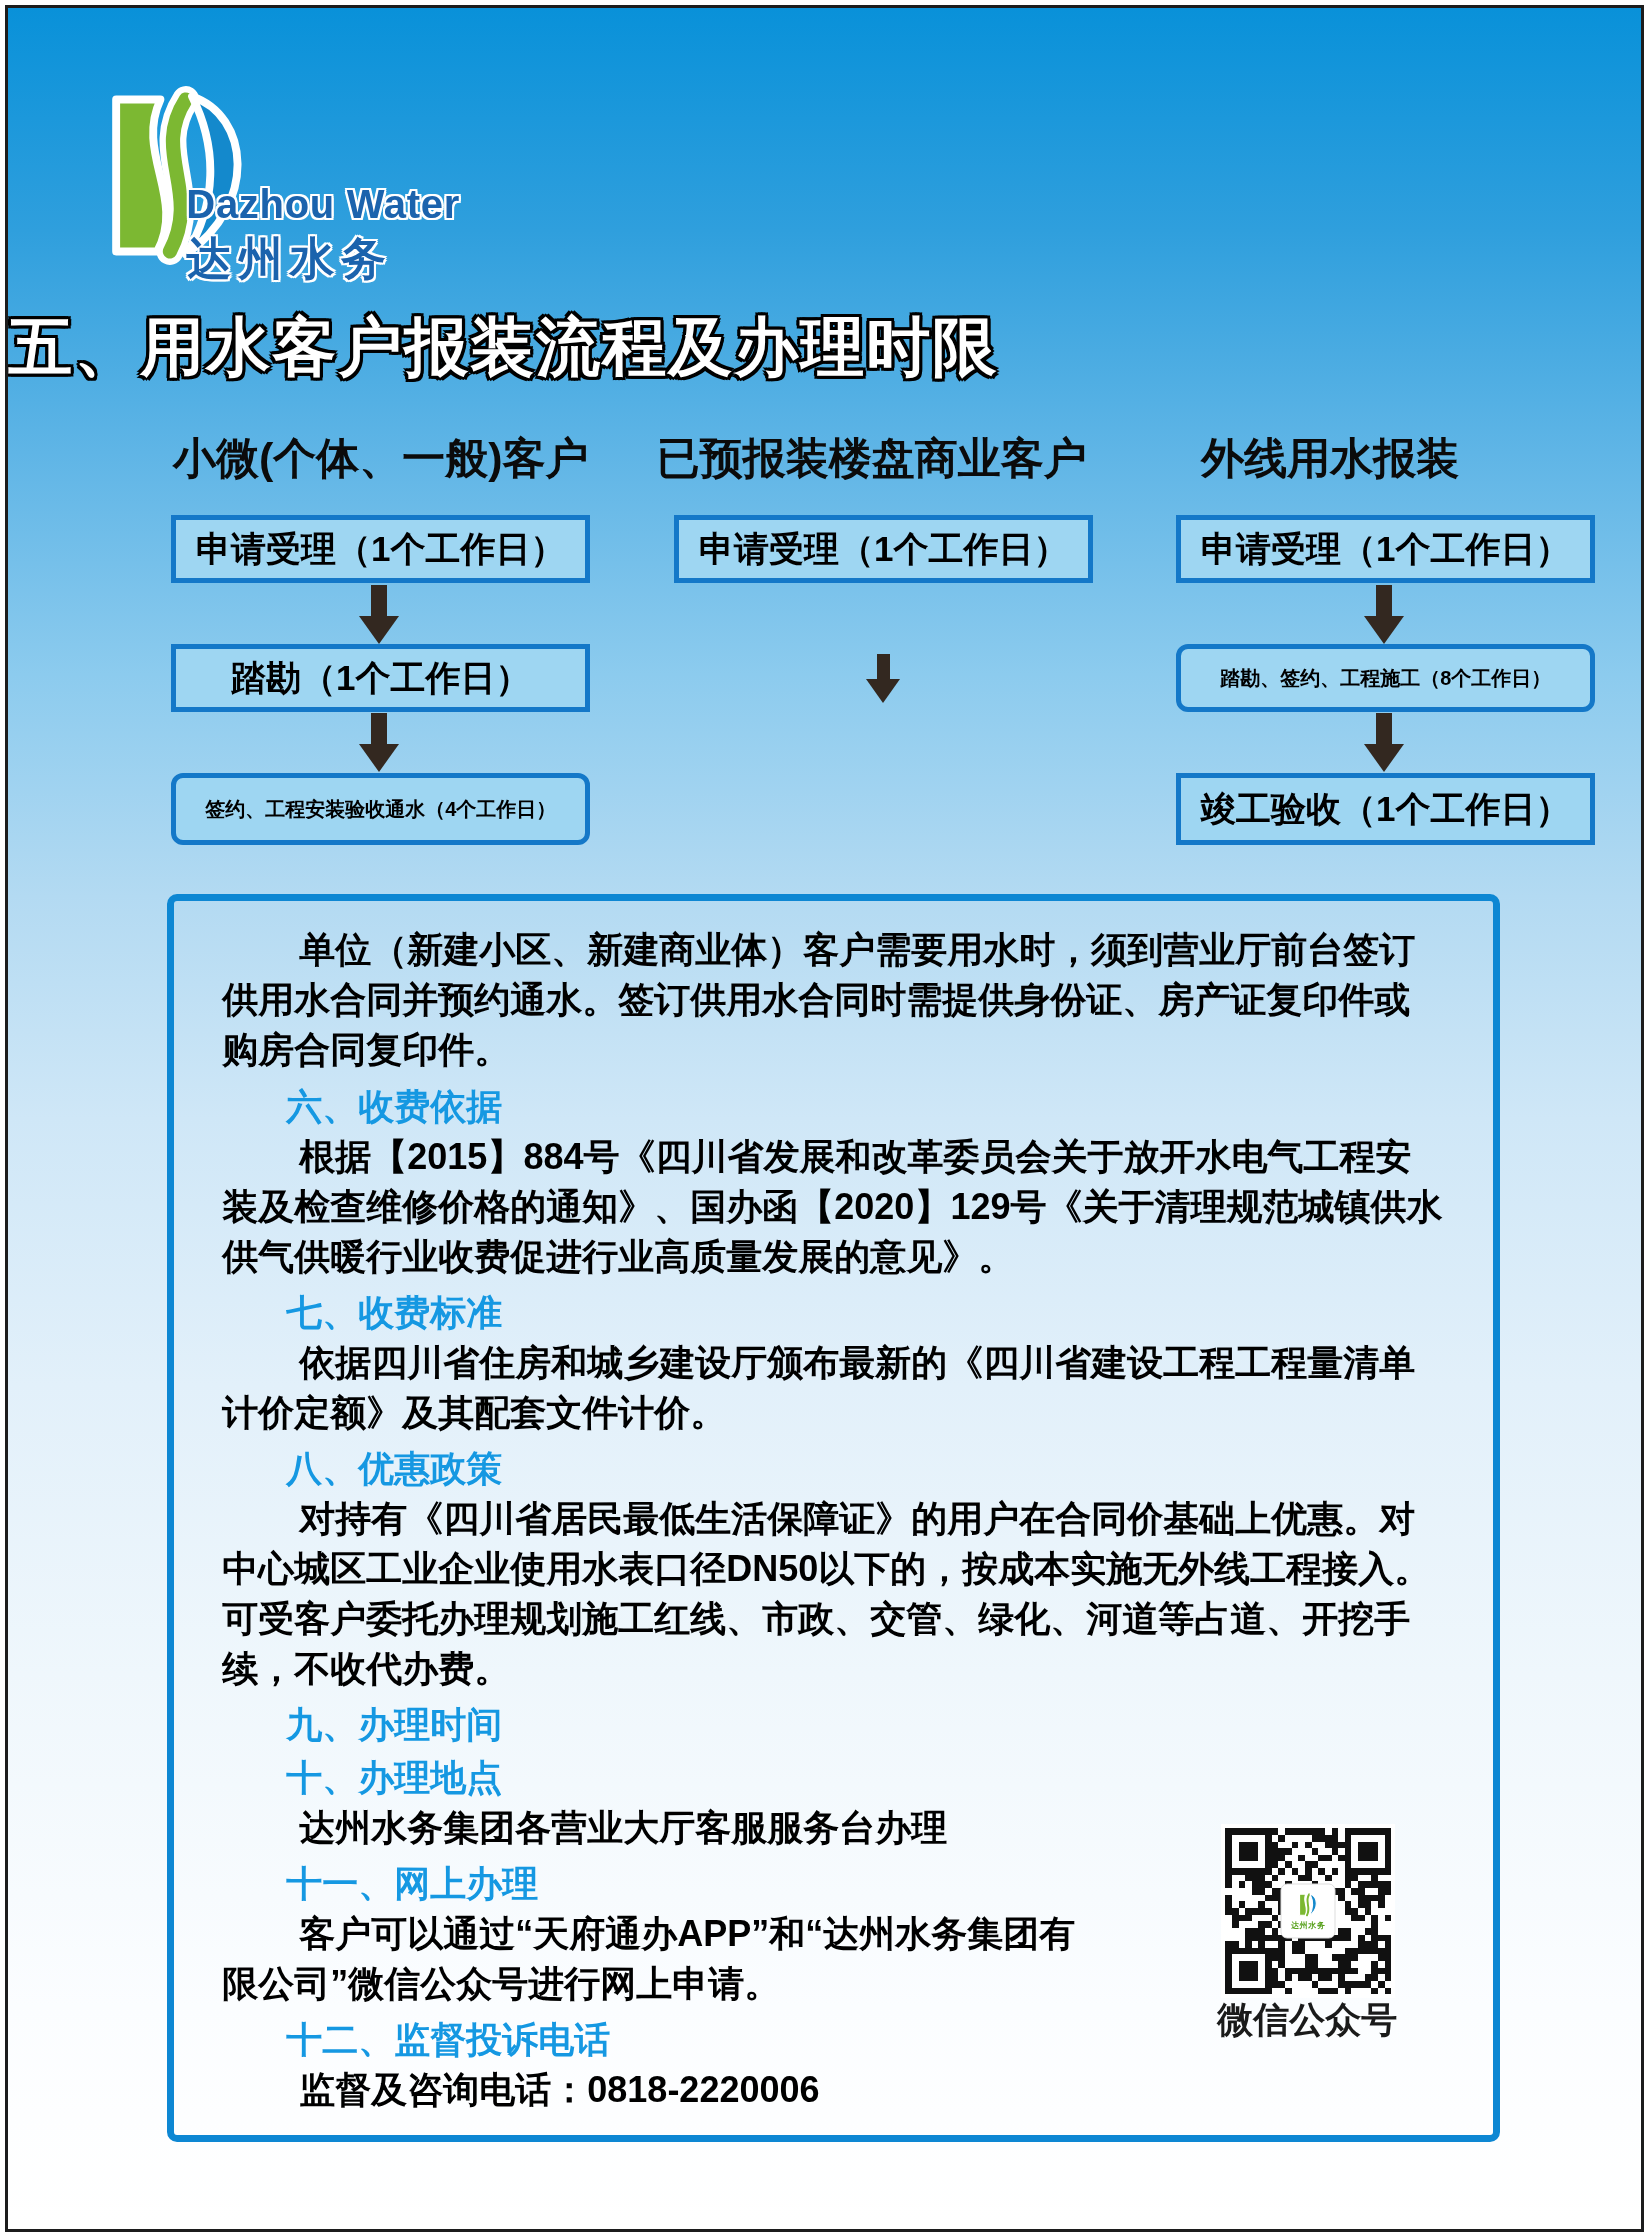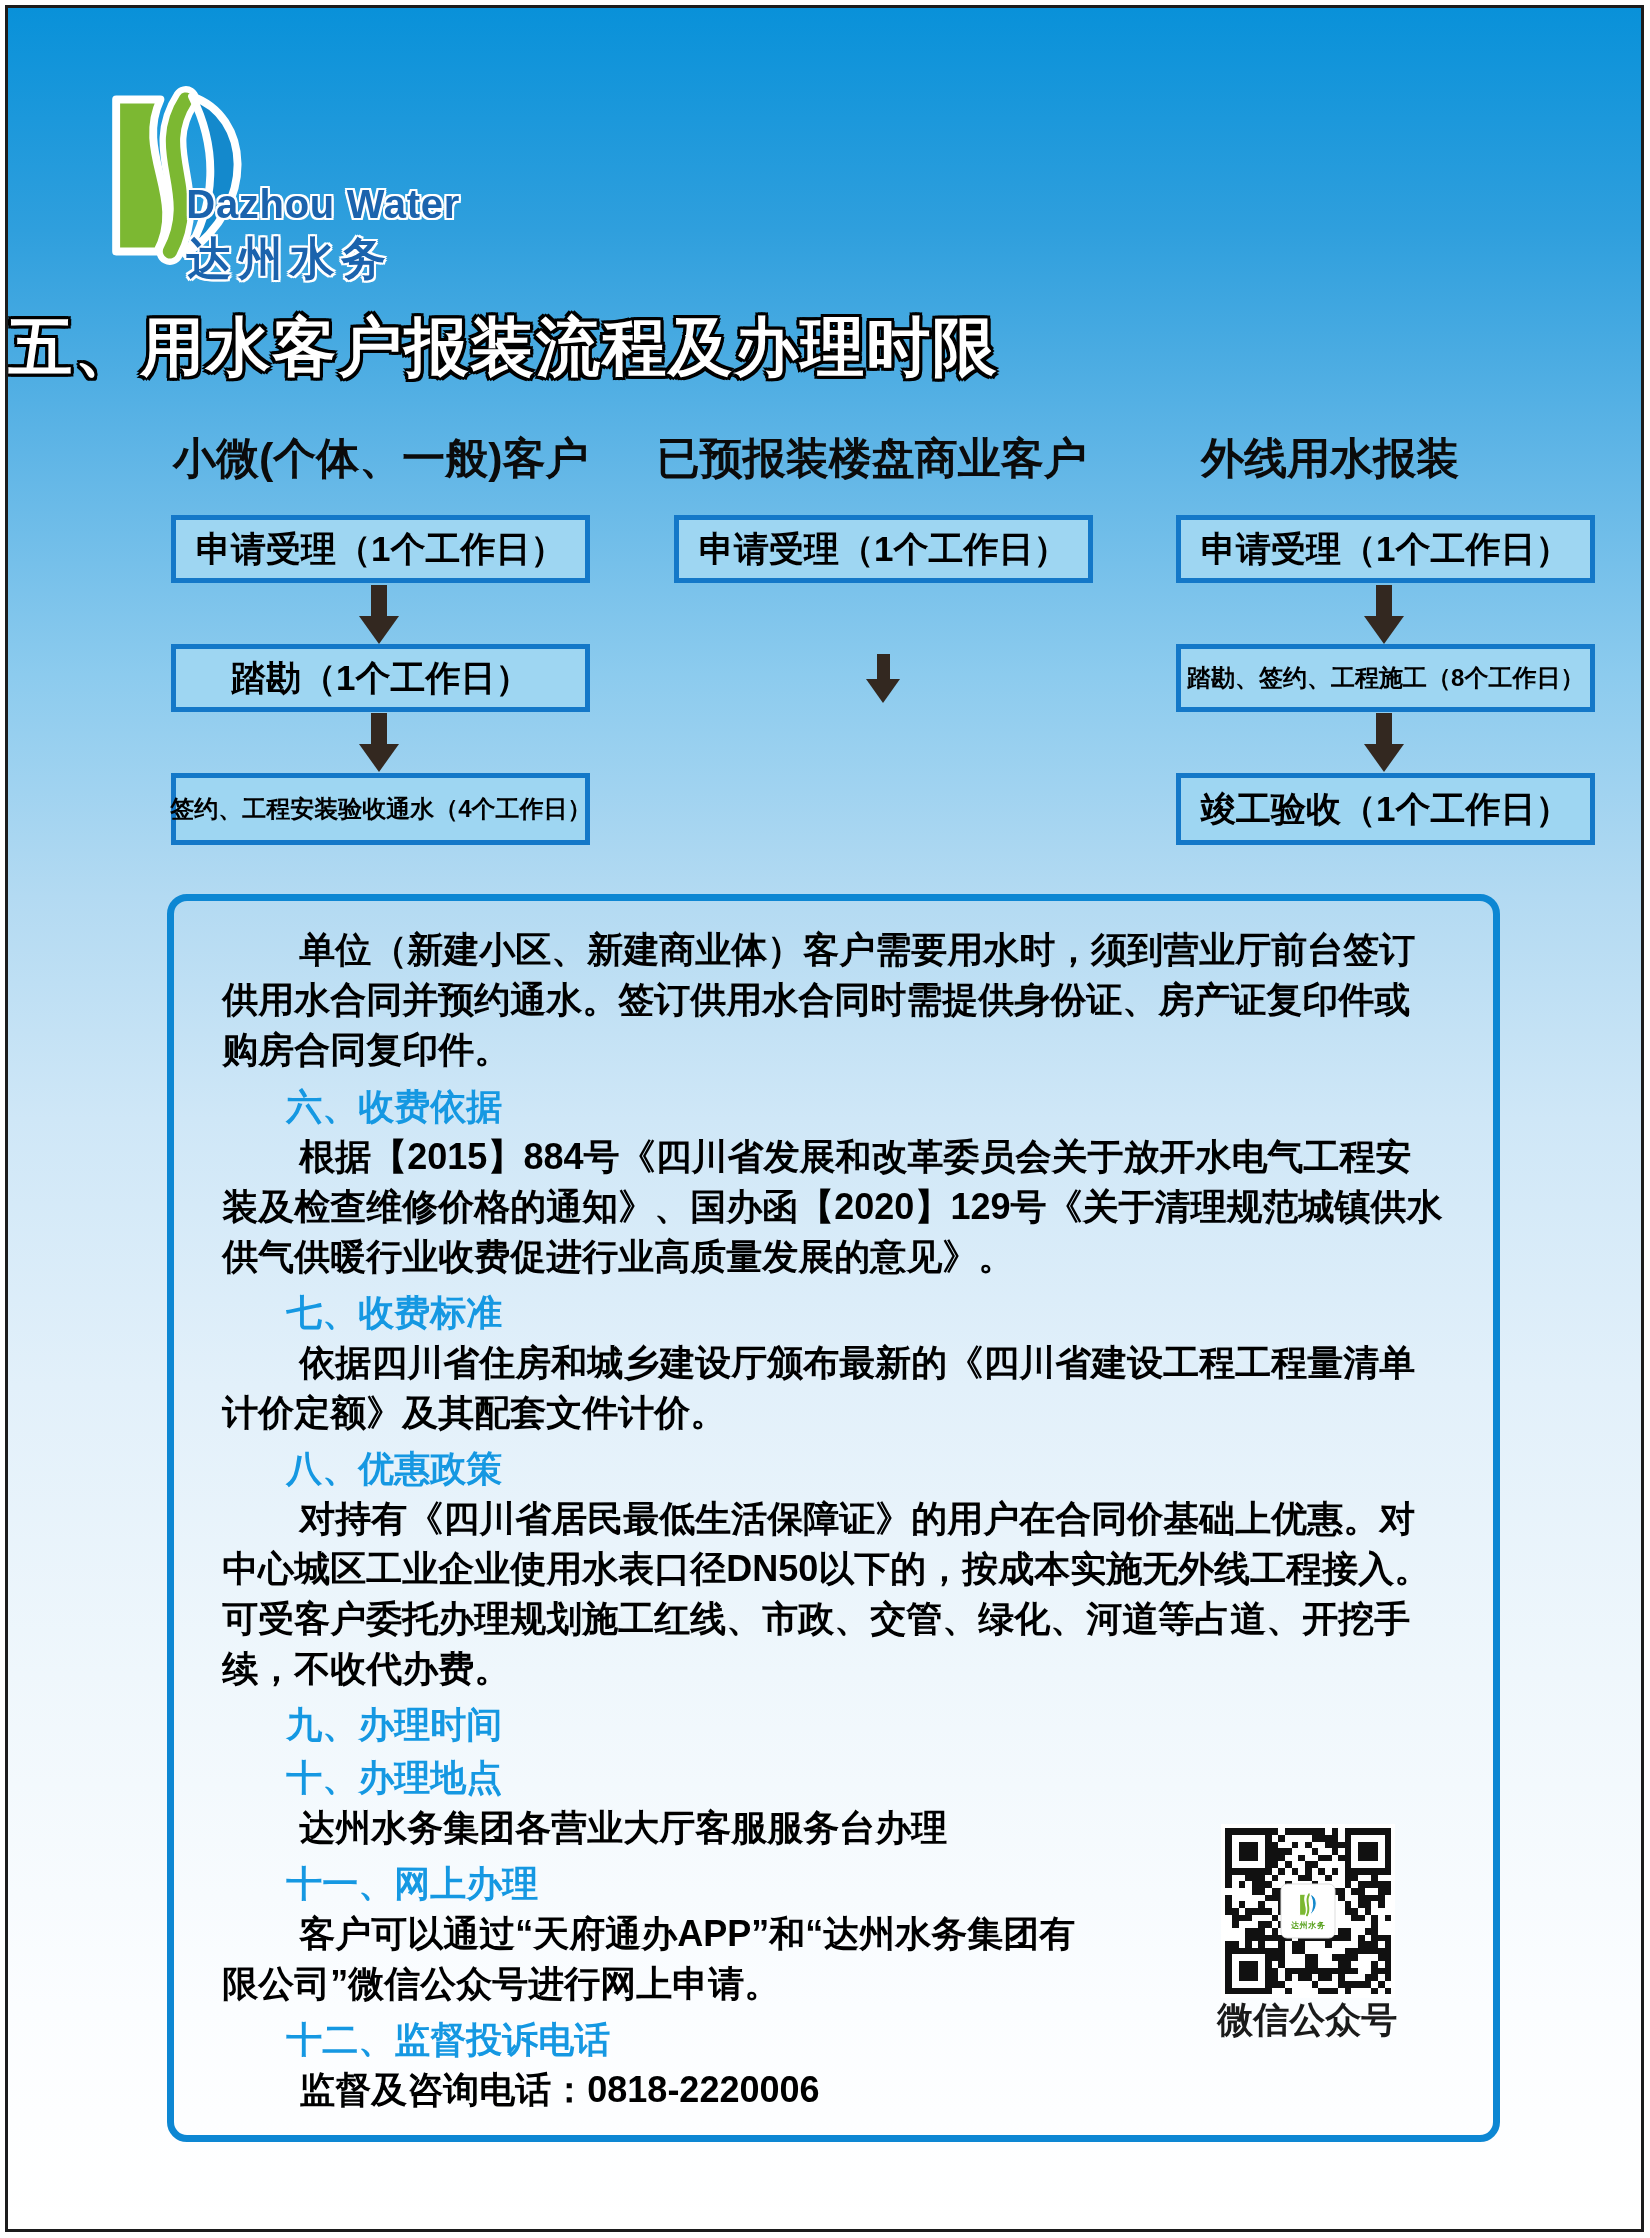--- a/index.html
+++ b/index.html
@@ -25,36 +25,36 @@
   .colhead{position:absolute;top:422px;font-size:43px;font-weight:700;color:#0b0b0b;text-align:center;white-space:nowrap;}
   .ch1{left:130px;width:485px;}
   .ch2{left:621px;width:485px;}
   .ch3{left:1103px;width:438px;}
 
   
   .fbox{position:absolute;width:419px;height:68px;box-sizing:border-box;border:5.3px solid #1478c8;background:#9ed6f2;
     display:flex;align-items:center;justify-content:center;font-size:35px;font-weight:700;color:#000;white-space:nowrap;}
   .c1{left:163px;} .c2{left:666px;} .c3{left:1168px;}
   .r1{top:507px;} .r2{top:636px;} .r3{top:765px;height:72px;}
-  .sm{font-size:24px;}
+  .sm{font-size:20px;border-radius:12px;}
   .md{font-size:33px;}
 
   
   .arrow{position:absolute;display:flex;flex-direction:column;align-items:center;}
   .arrow .stem{width:16px;height:31px;background:#332820;}
   .arrow .head{width:0;height:0;border-left:20.6px solid transparent;border-right:20.6px solid transparent;border-top:28px solid #332820;}
   .arrow.small .stem{width:13.3px;height:25px;}
   .arrow.small .head{border-left-width:17.3px;border-right-width:17.3px;border-top-width:24px;}
   .a-c1-1{left:351px;top:577px;} .a-c1-2{left:351px;top:705px;}
   .a-c2-1{left:858px;top:646px;}
   .a-c3-1{left:1356px;top:577px;} .a-c3-2{left:1356px;top:705px;}
 
   
   .panel{position:absolute;left:159px;top:886px;width:1333px;height:1248px;box-sizing:border-box;
-    border:7.3px solid #0d87d3;border-radius:20px;padding:24px 48px 16px 48px;}
+    border:7.3px solid #0d87d3;border-radius:10px;padding:24px 48px 16px 48px;}
   .panel p{margin:0;font-size:36px;line-height:50px;color:#000;text-indent:77px;font-weight:600;}
   .panel h2{margin:9.3px 0 4px 0;font-size:36px;line-height:43px;color:#1598e2;font-weight:700;padding-left:64px;}
   .panel .narrow{max-width:877px;}
 
   
   .qr{position:absolute;left:1213px;top:1816px;width:166px;height:166px;background:#fff;padding:4px;}
   .qr-cells{display:grid;grid-template-columns:repeat(25,1fr);grid-template-rows:repeat(25,1fr);width:166px;height:166px;}
   .qr-cells i{display:block;}
   .qr-cells i.d{background:#111;}
   .qr-center{position:absolute;left:50%;top:50%;transform:translate(-50%,-50%);width:53px;height:53px;background:#fff;

